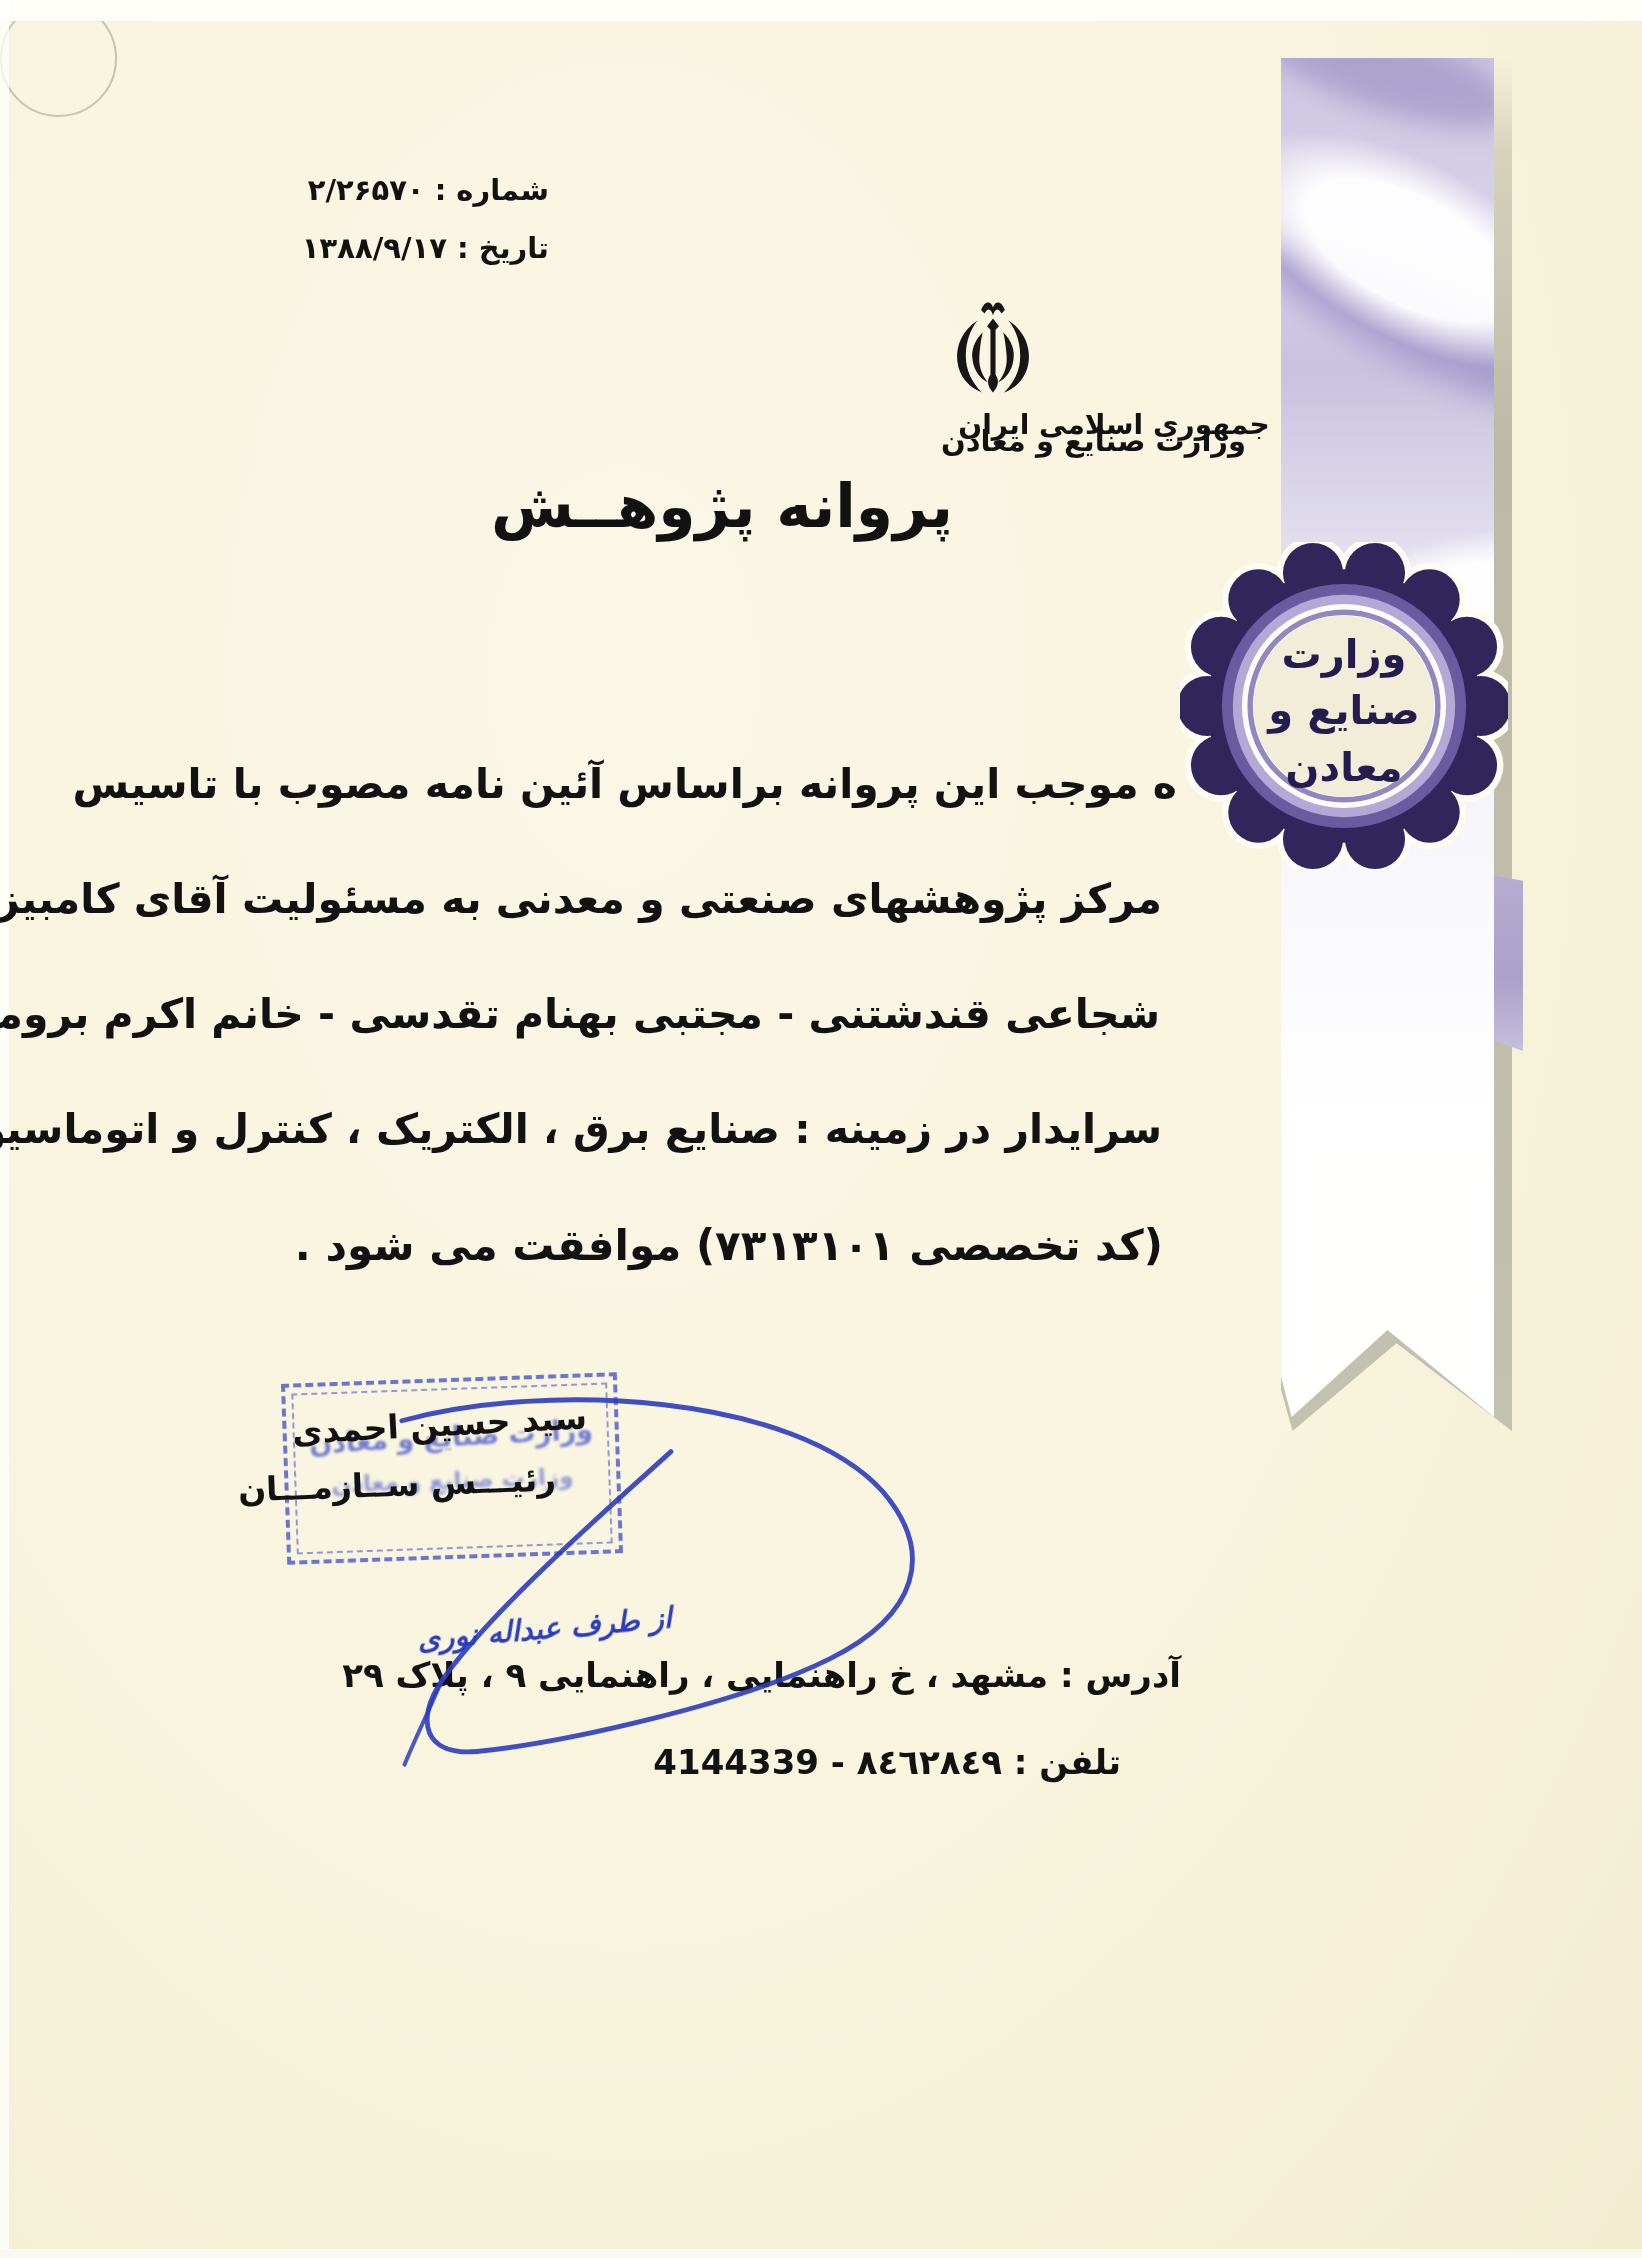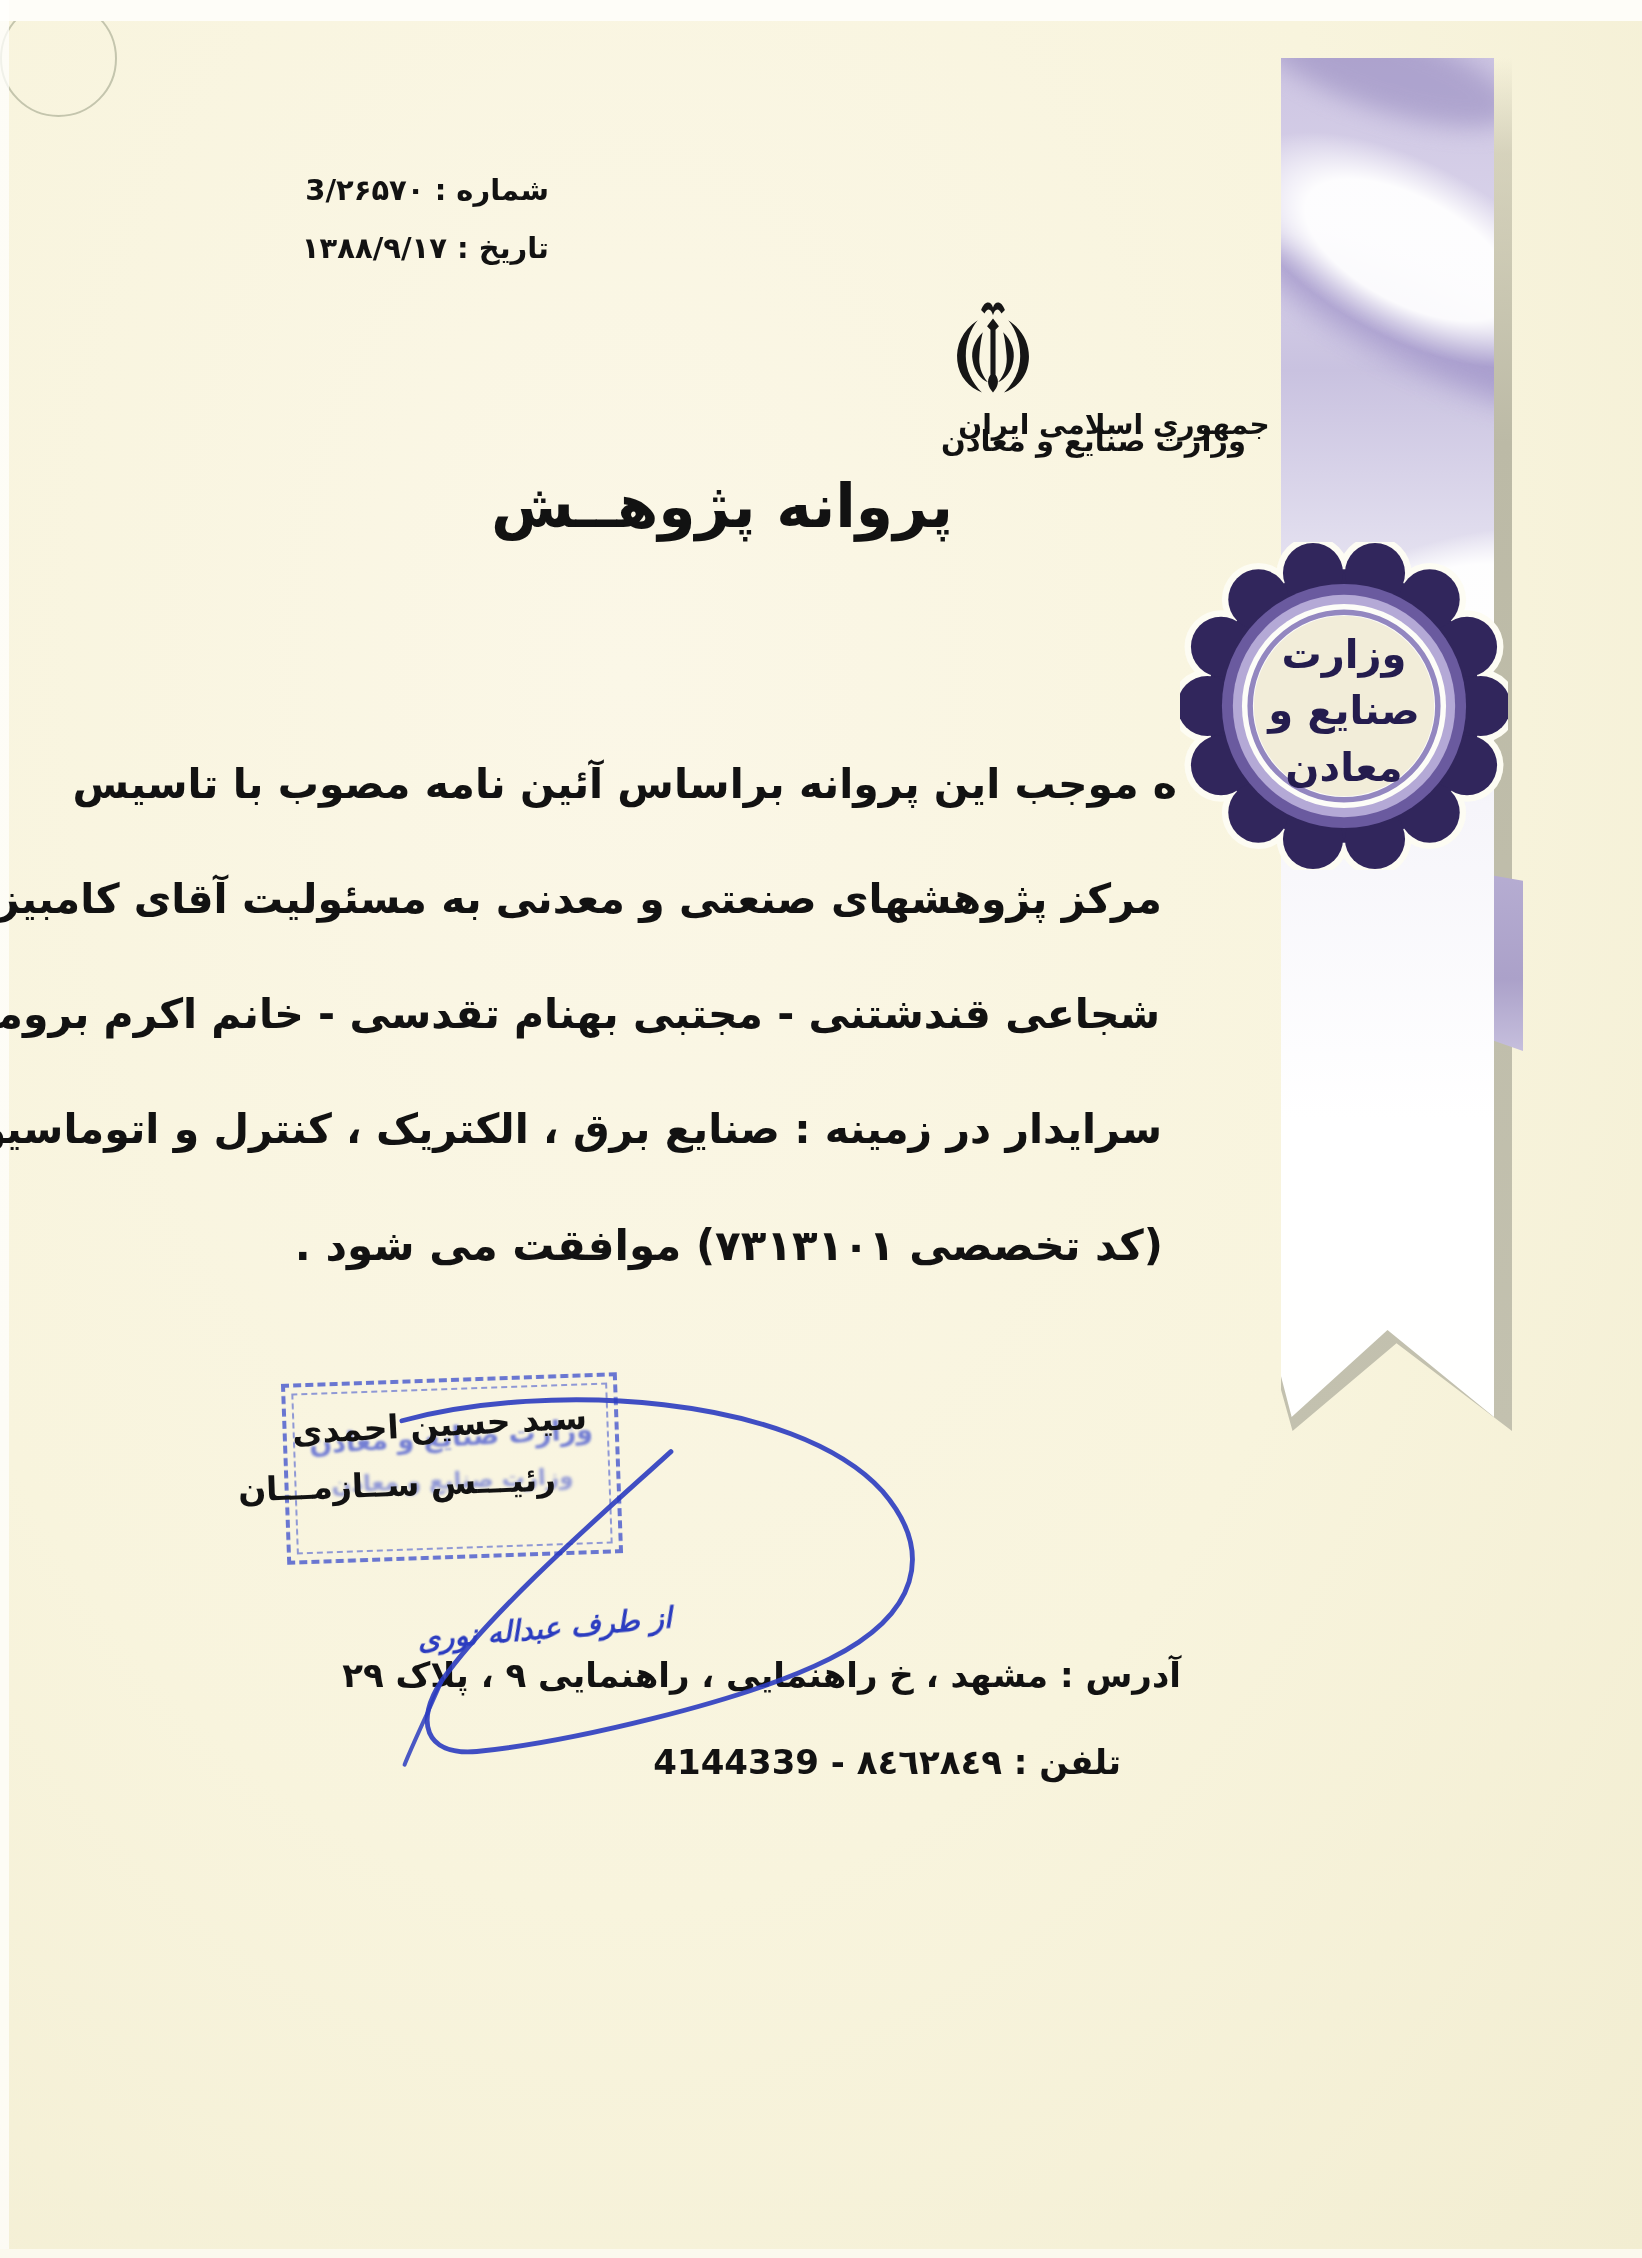--- a/index.html
+++ b/index.html
@@ -139,21 +139,21 @@
     <circle cx="180" cy="180" r="134" fill="#6a5a9f"></circle>
     <circle cx="180" cy="180" r="122" fill="#b4a9d6"></circle>
     <circle cx="180" cy="180" r="112" fill="#fdfdf8"></circle>
     <circle cx="180" cy="180" r="103" fill="none" stroke="#9387c0" stroke-width="6"></circle>
     <circle cx="180" cy="180" r="99" fill="#f2edd9"></circle>
     <text x="180" y="138" font-size="44" text-anchor="middle" direction="rtl">وزارت</text>
     <text x="180" y="200" font-size="44" text-anchor="middle" direction="rtl">صنایع و</text>
     <text x="180" y="262" font-size="44" text-anchor="middle" direction="rtl">معادن</text>
   </svg>
 
-  <div class="txt rtl num-line">شماره : 3/۲۶۵۷۰</div>
+  <div class="txt rtl num-line">شماره : ۲/۲۶۵۷۰</div>
   <div class="txt rtl date-line">تاریخ : ۱۳۸۸/۹/۱۷</div>
 
   <svg class="abs emblem" viewBox="0 0 120 140">
     <g fill="#161616">
       <path d="M46 16 C50 4 58 5 60 13 C62 5 70 4 74 16 L70 20 C66 12 62 15 60 22 C58 15 54 12 50 20 Z"></path>
       <path d="M60 26 L53 35 L57 39 L57 92 C52 99 54 106 60 113 C66 106 68 99 63 92 L63 39 L67 35 Z"></path>
       <path d="M48 42 C38 52 34 63 36 75 C38 89 46 97 54 101 C46 91 43 81 44 69 C45 57 46 50 48 42 Z"></path>
       <path d="M72 42 C82 52 86 63 84 75 C82 89 74 97 66 101 C74 91 77 81 76 69 C75 57 74 50 72 42 Z"></path>
       <path d="M42 28 C24 40 16 58 18 76 C20 95 32 107 47 113 C35 101 28 87 28 70 C28 52 34 38 42 28 Z"></path>
       <path d="M78 28 C96 40 104 58 102 76 C100 95 88 107 73 113 C85 101 92 87 92 70 C92 52 86 38 78 28 Z"></path>

